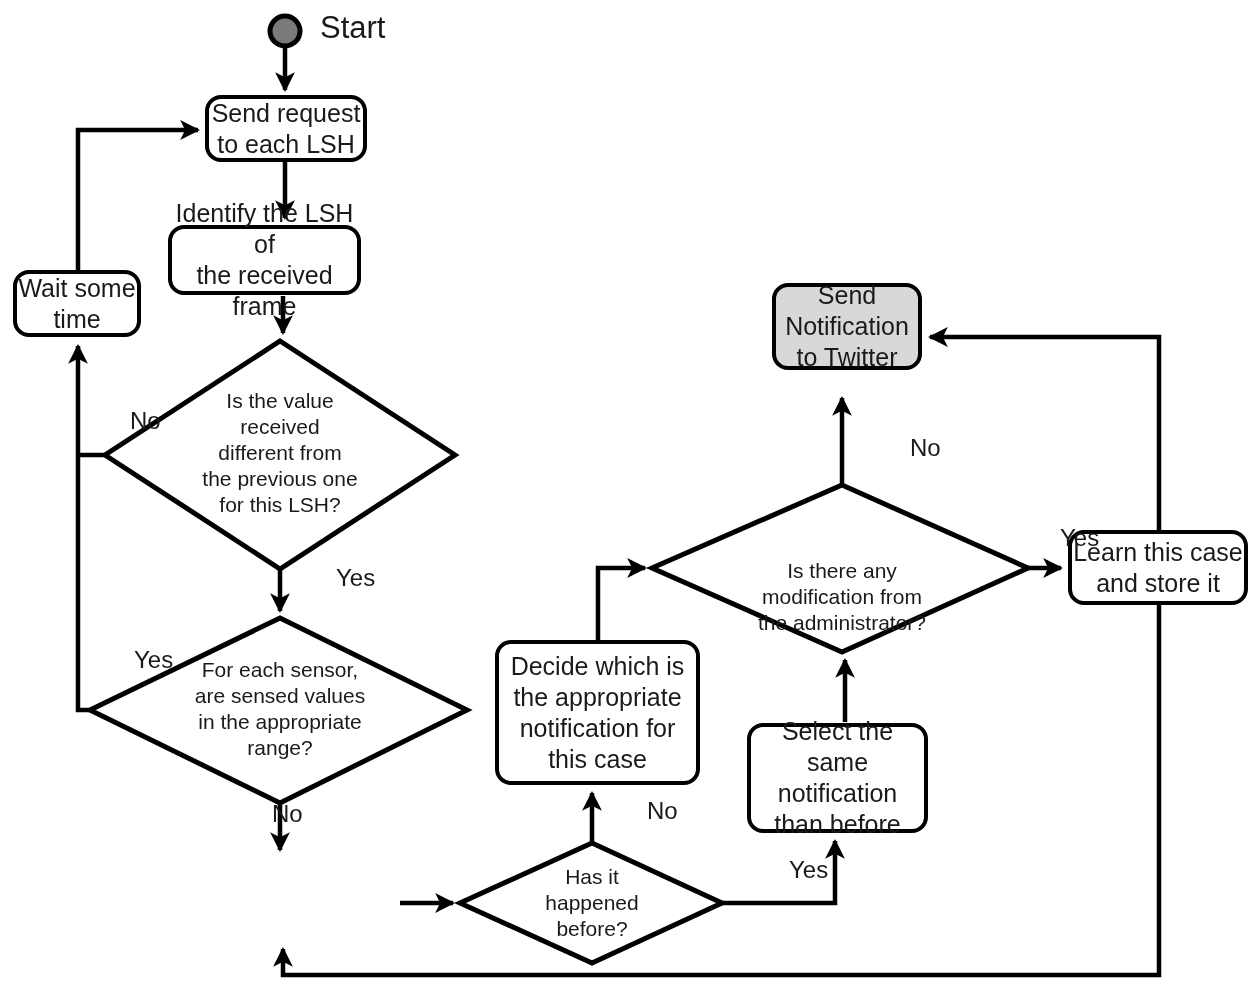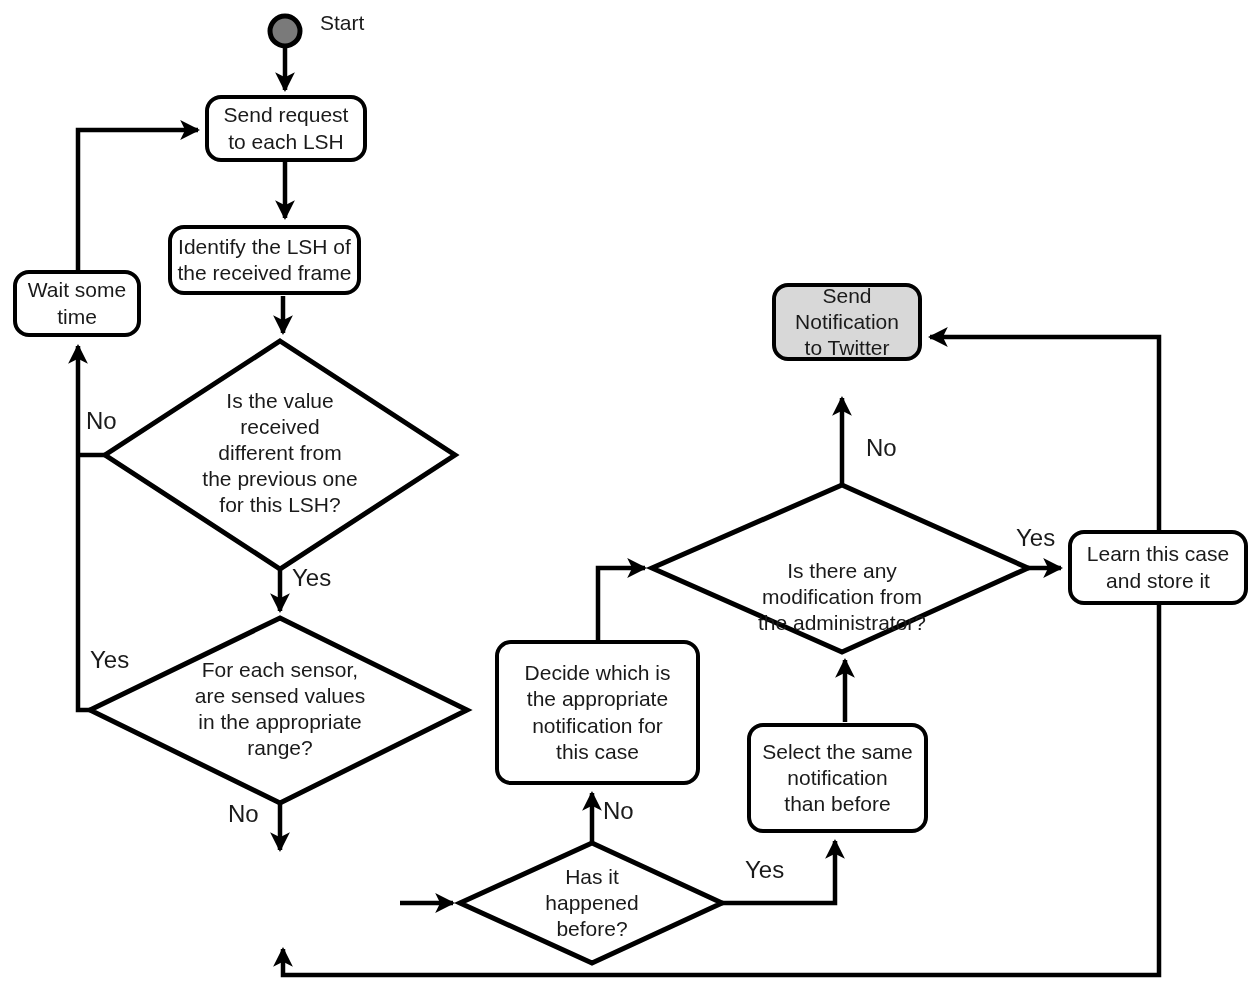--- a/index.html
+++ b/index.html
@@ -11,30 +11,30 @@
     color:#1a1a1a;
     overflow:hidden;
   }
   .canvas svg{position:absolute;left:0;top:0;}
   .edge{stroke:#000000;stroke-width:4.5;fill:none;}
   .shape{fill:#ffffff;stroke:#000000;stroke-width:5;stroke-linejoin:miter;}
   .node{
     position:absolute;box-sizing:border-box;
     background:#ffffff;border:4px solid #000000;border-radius:16px;
     display:flex;align-items:center;justify-content:center;
-    text-align:center;font-size:21px;line-height:1.24;
+    text-align:center;font-size:25px;line-height:1.24;
   }
   .node span,.dtext span{white-space:pre-line;}
   .node.shaded{background:#d8d8d8;}
   .dtext{
     position:absolute;display:flex;justify-content:center;
     text-align:center;font-size:21px;line-height:1.24;pointer-events:none;
   }
-  .elabel{position:absolute;font-size:24px;line-height:1;}
-  .start-label{position:absolute;font-size:21px;line-height:1;}
+  .elabel{position:absolute;font-size:24px;line-height:1;margin-left:44px;}
+  .start-label{position:absolute;font-size:31px;line-height:1;}
 </style>
 </head>
 <body>
 
 <div class="canvas">
 
   <svg width="1260" height="1000" viewBox="0 0 1260 1000">
     <defs>
       <marker id="arr" viewBox="0 0 10 10" refX="9" refY="5" markerWidth="4.4" markerHeight="4.4" orient="auto">
         <path d="M0,0 L10,5 L0,10 L2.5,5 Z" fill="#000000"></path>
@@ -83,21 +83,21 @@
     <span>Decide which is
 the appropriate
 notification for
 this case</span>
   </div>
   <div class="node" style="left:747px;top:723px;width:181px;height:110px">
     <span>Select the same
 notification
 than before</span>
   </div>
-  <div class="node shaded" style="left:772px;top:283px;width:150px;height:78px">
+  <div class="node shaded" style="left:772px;top:283px;width:150px;height:87px">
     <span>Send
 Notification
 to Twitter</span>
   </div>
   <div class="node" style="left:1068px;top:530px;width:180px;height:75px">
     <span>Learn this case
 and store it</span>
   </div>
 
   <div class="dtext" style="left:170px;top:388px;width:220px;height:134px">

